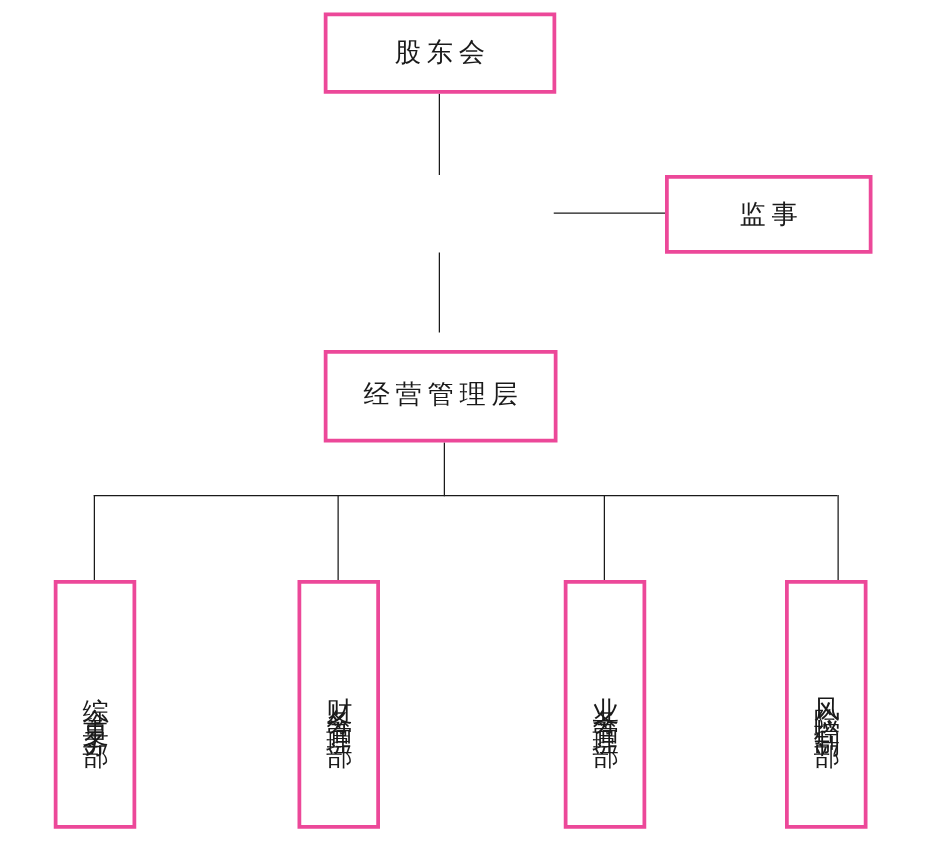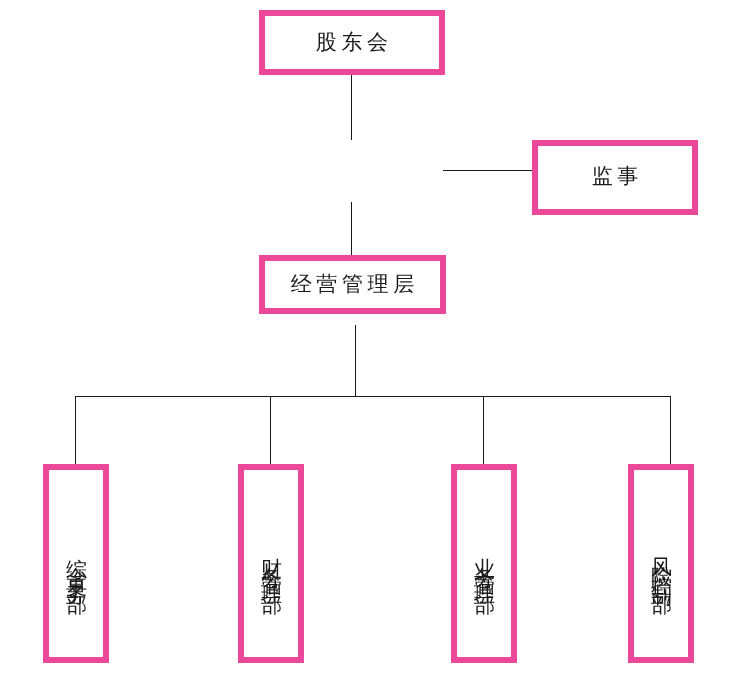--- a/index.html
+++ b/index.html
@@ -13,21 +13,21 @@
   #org-chart {
     position: relative;
     width: 751px;
     height: 690px;
     background: #ffffff;
     overflow: hidden;
   }
   .node {
     position: absolute;
     box-sizing: border-box;
-    border: 6px solid #ec4899;
+    border: 3px solid #ec4899;
     background: #ffffff;
     display: flex;
     align-items: center;
     justify-content: center;
     color: #1a1a1a;
   }
   .node .label {
     display: block;
     text-align: center;
     line-height: 1.0;
@@ -74,25 +74,25 @@
   <div class="connector vline" style="left:75px; top:396px; height:68px;"></div>
   <div class="connector vline" style="left:270px; top:396px; height:68px;"></div>
   <div class="connector vline" style="left:483px; top:396px; height:68px;"></div>
   <div class="connector vline" style="left:670px; top:396px; height:68px;"></div>
 
   <div class="node h" style="left:259px; top:10px; width:186px; height:65px;">
     <span class="label">股东会</span>
   </div>
 
 
-  <div class="node h" style="left:532px; top:140px; width:166px; height:75px;font-family:Liberation Mono, monospace;">
+  <div class="node h" style="left:532px; top:140px; width:166px; height:63px;">
     <span class="label">监事</span>
   </div>
 
-  <div class="node h" style="left:259px; top:255px; width:187px; height:59px;">
+  <div class="node h" style="left:259px; top:280px; width:187px; height:74px;font-family:Liberation Mono, monospace;">
     <span class="label">经营管理层</span>
   </div>
 
   <div class="node v" style="left:43px; top:464px; width:66px; height:199px;">
     <span class="label">综合事务部</span>
   </div>
 
   <div class="node v" style="left:238px; top:464px; width:66px; height:199px;">
     <span class="label">财务管理部</span>
   </div>

